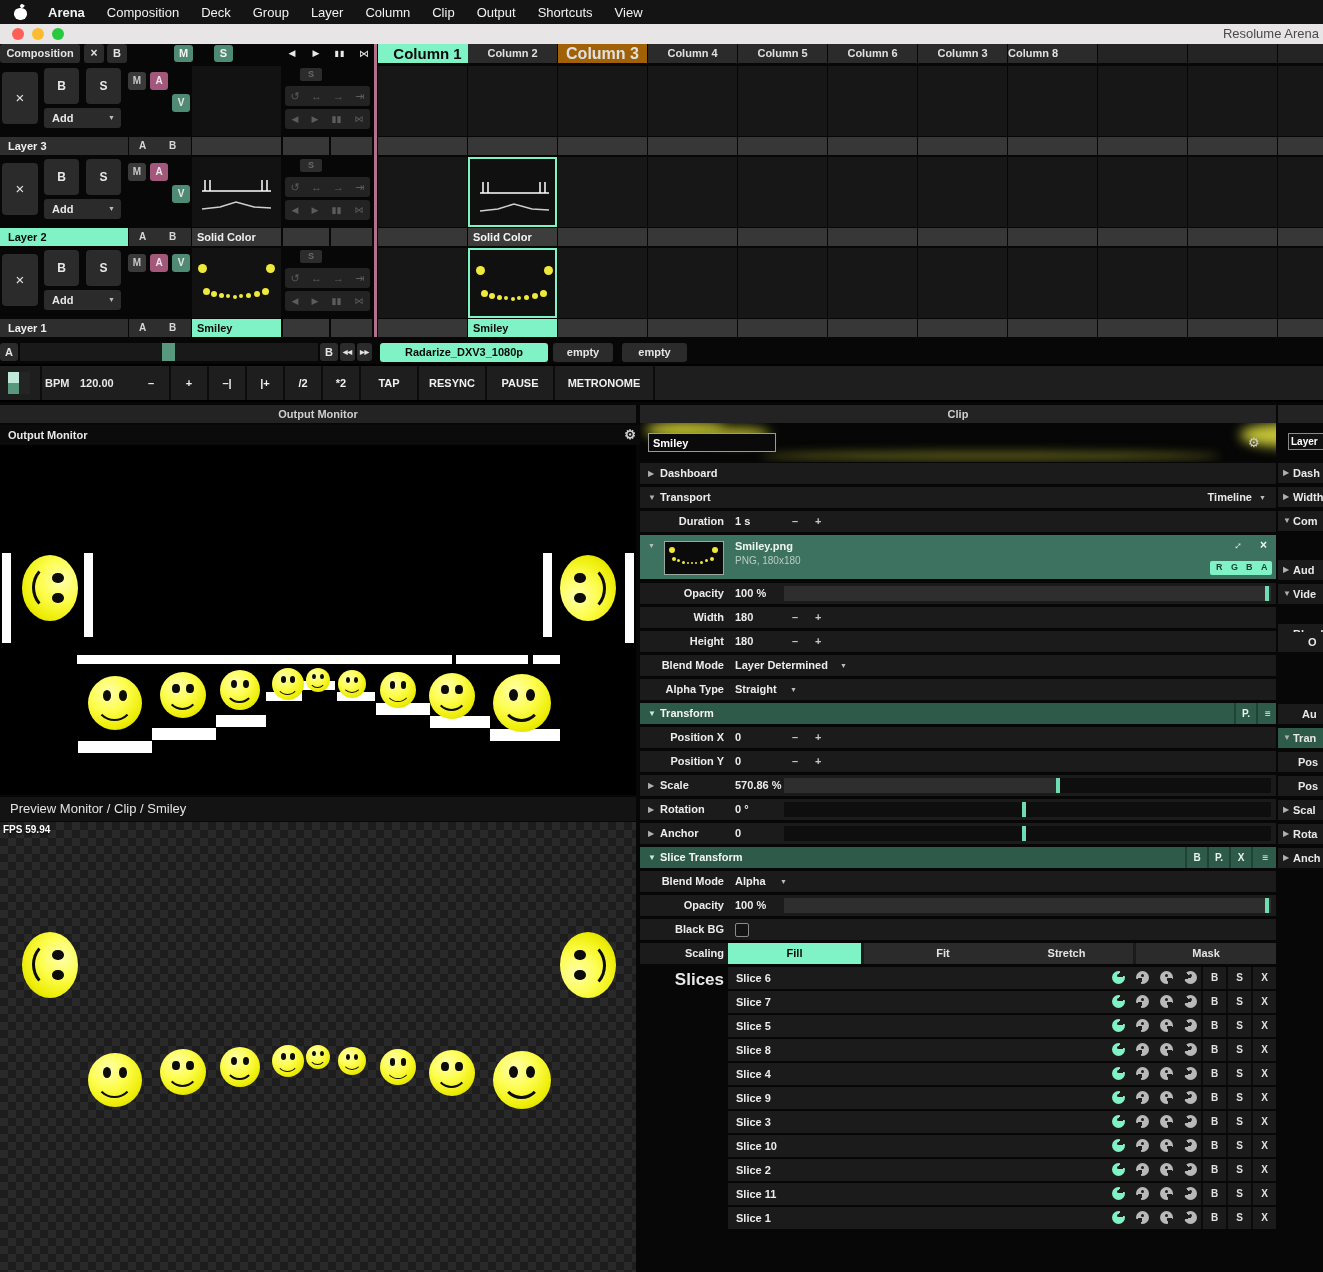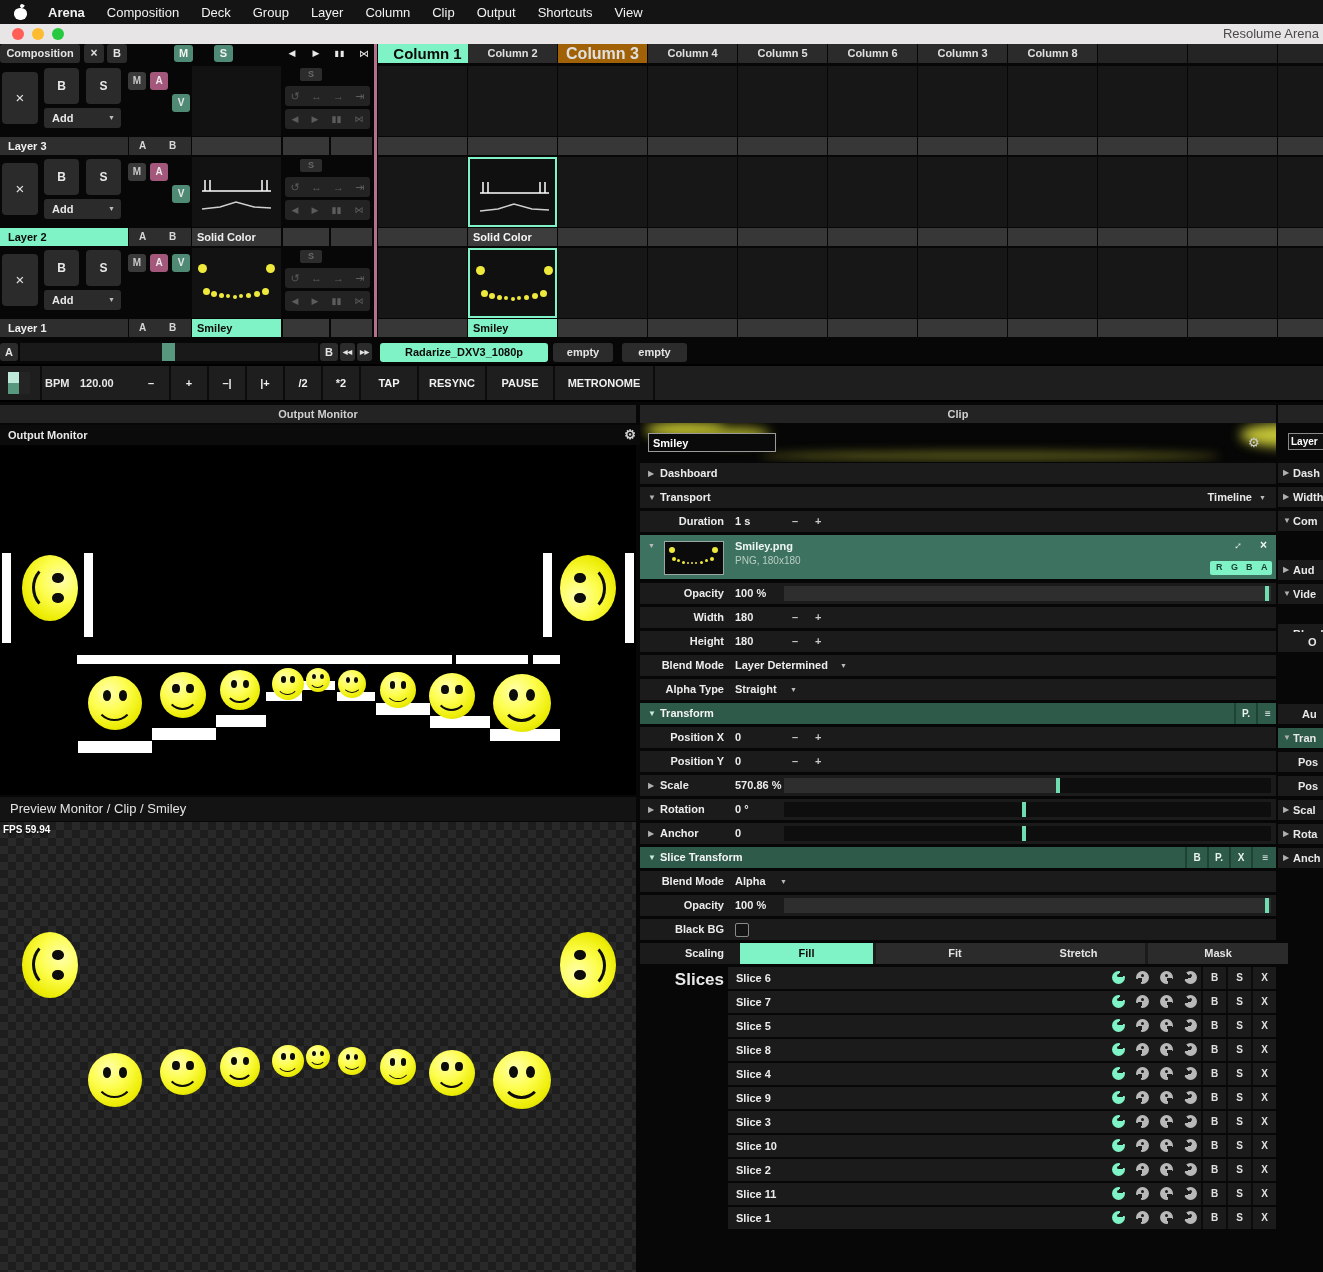--- a/index.html
+++ b/index.html
@@ -55,21 +55,21 @@
   .crow .val{position:absolute;left:95px;top:0;font-weight:bold;line-height:21px;color:#ececec;}
   .crow .mp{position:absolute;top:0;line-height:21px;color:#c8c8c8;font-weight:bold;}
   .crow .rowarr{position:absolute;left:8px;top:0;line-height:21px;font-size:8px;color:#b0b0b0;}
   .slider{position:absolute;left:144px;top:3px;width:487px;height:15px;background:#0e0e0e;}
   .slider .fill{position:absolute;left:0;top:0;height:15px;background:#2e2e2e;}
   .slider .mark{position:absolute;top:0;width:4px;height:15px;background:#6fdcb2;}
   .hdr{position:absolute;left:640px;width:636px;height:21px;background:#2e5a4a;font-size:11px;}
   .hdr .t{position:absolute;left:20px;font-weight:bold;line-height:21px;color:#f4f4f4;}
   .hdr .harr{position:absolute;left:8px;line-height:21px;font-size:8px;color:#cde8dd;}
   .hbtn{position:absolute;top:0;height:21px;line-height:21px;text-align:center;font-size:10px;font-weight:bold;color:#e8f3ee;border-left:2px solid #1e4236;}
-  .segbtn{position:absolute;top:0;height:21px;line-height:21px;text-align:center;font-size:11px;font-weight:bold;margin-left:12px;}
+  .segbtn{position:absolute;top:0;height:21px;line-height:21px;text-align:center;font-size:11px;font-weight:bold;}
   .srow{position:absolute;left:728px;width:548px;height:22px;background:#1b1b1b;}
   .srow .nm{position:absolute;left:8px;font-size:11px;font-weight:bold;line-height:22px;color:#ececec;}
   .srow .sb{position:absolute;top:0;width:23px;height:22px;line-height:22px;text-align:center;font-size:10px;font-weight:bold;color:#e0e0e0;border-left:2px solid #0b0b0b;}
   .pac{position:absolute;top:4px;width:13px;height:13px;border-radius:50%;}
   .pac:after{content:"";position:absolute;left:5px;top:3px;width:3px;height:3px;border-radius:50%;background:#1b1b1b;}
   
   .rsrow{position:absolute;left:1278px;width:45px;height:20px;background:#1b1b1b;font-size:11px;overflow:hidden;}
   .rsrow .t{position:absolute;top:0;line-height:20px;font-weight:bold;color:#e8e8e8;white-space:nowrap;}
   .rsrow .ra{position:absolute;left:5px;top:0;line-height:20px;font-size:8px;color:#b0b0b0;}
   .rsgreen{background:#2e5a4a;}
@@ -112,21 +112,21 @@
   <div class="a" style="left:355px;top:44px;width:18px;height:19px;line-height:19px;font-size:10px;text-align:center;">⋈</div>
   <div class="a pline" style="left:374px;top:44px;width:3px;height:293px;"></div>
   <div id="coltabs">
       <div style="position: absolute; left: 378px; top: 44px; width: 99px; height: 19px; line-height: 19px; text-align: center; font-size: 15px; font-weight: bold; background: var(--mint); color: rgb(10, 10, 10);">Column 1</div>
       <div style="position: absolute; left: 468px; top: 44px; width: 89px; height: 19px; line-height: 19px; text-align: center; font-size: 11px; font-weight: bold; background: rgb(43, 43, 43); color: rgb(224, 224, 224);">Column 2</div>
       <div style="position: absolute; left: 558px; top: 44px; width: 89px; height: 19px; line-height: 19px; text-align: center; font-size: 16px; font-weight: bold; background: #a16207; color: rgb(224, 224, 224);">Column 3</div>
       <div style="position: absolute; left: 648px; top: 44px; width: 89px; height: 19px; line-height: 19px; text-align: center; font-size: 11px; font-weight: bold; background: rgb(43, 43, 43); color: rgb(224, 224, 224);">Column 4</div>
       <div style="position: absolute; left: 738px; top: 44px; width: 89px; height: 19px; line-height: 19px; text-align: center; font-size: 11px; font-weight: bold; background: rgb(43, 43, 43); color: rgb(224, 224, 224);">Column 5</div>
       <div style="position: absolute; left: 828px; top: 44px; width: 89px; height: 19px; line-height: 19px; text-align: center; font-size: 11px; font-weight: bold; background: rgb(43, 43, 43); color: rgb(224, 224, 224);">Column 6</div>
       <div style="position: absolute; left: 918px; top: 44px; width: 89px; height: 19px; line-height: 19px; text-align: center; font-size: 11px; font-weight: bold; background: rgb(43, 43, 43); color: rgb(224, 224, 224);">Column 3</div>
-      <div style="position: absolute; left: 1008px; top: 44px; width: 89px; height: 19px; line-height: 19px; text-align: center; font-size: 11px; font-weight: bold; background: rgb(43, 43, 43); color: rgb(224, 224, 224);">Column 8</div>
+      <div style="position: absolute; left: 1008px; top: 44px; width: 89px; height: 19px; line-height: 19px; font-size: 11px; font-weight: bold; background: rgb(43, 43, 43); color: rgb(224, 224, 224);">Column 8</div>
       <div style="position: absolute; left: 1098px; top: 44px; width: 89px; height: 19px; background: rgb(36, 36, 36);"></div>
       <div style="position: absolute; left: 1188px; top: 44px; width: 89px; height: 19px; background: rgb(36, 36, 36);"></div>
       <div style="position: absolute; left: 1278px; top: 44px; width: 45px; height: 19px; background: rgb(36, 36, 36);"></div>
     </div>
 
   <div id="grid">
       <div style="position: absolute; left: 2px; top: 72px; width: 36px; height: 52px; background: rgb(43, 43, 43); border-radius: 4px; font-size: 15px; color: rgb(228, 228, 228); text-align: center; line-height: 52px;">×</div>
       <div style="position: absolute; left: 44px; top: 68px; width: 35px; height: 36px; background: rgb(43, 43, 43); border-radius: 4px; font-size: 12px; font-weight: bold; text-align: center; line-height: 36px;">B</div>
       <div style="position: absolute; left: 86px; top: 68px; width: 35px; height: 36px; background: rgb(43, 43, 43); border-radius: 4px; font-size: 12px; font-weight: bold; text-align: center; line-height: 36px;">S</div>
       <div style="position: absolute; left: 44px; top: 108px; width: 77px; height: 20px; background: rgb(43, 43, 43); border-radius: 3px; font-size: 11px; font-weight: bold; line-height: 20px;">

